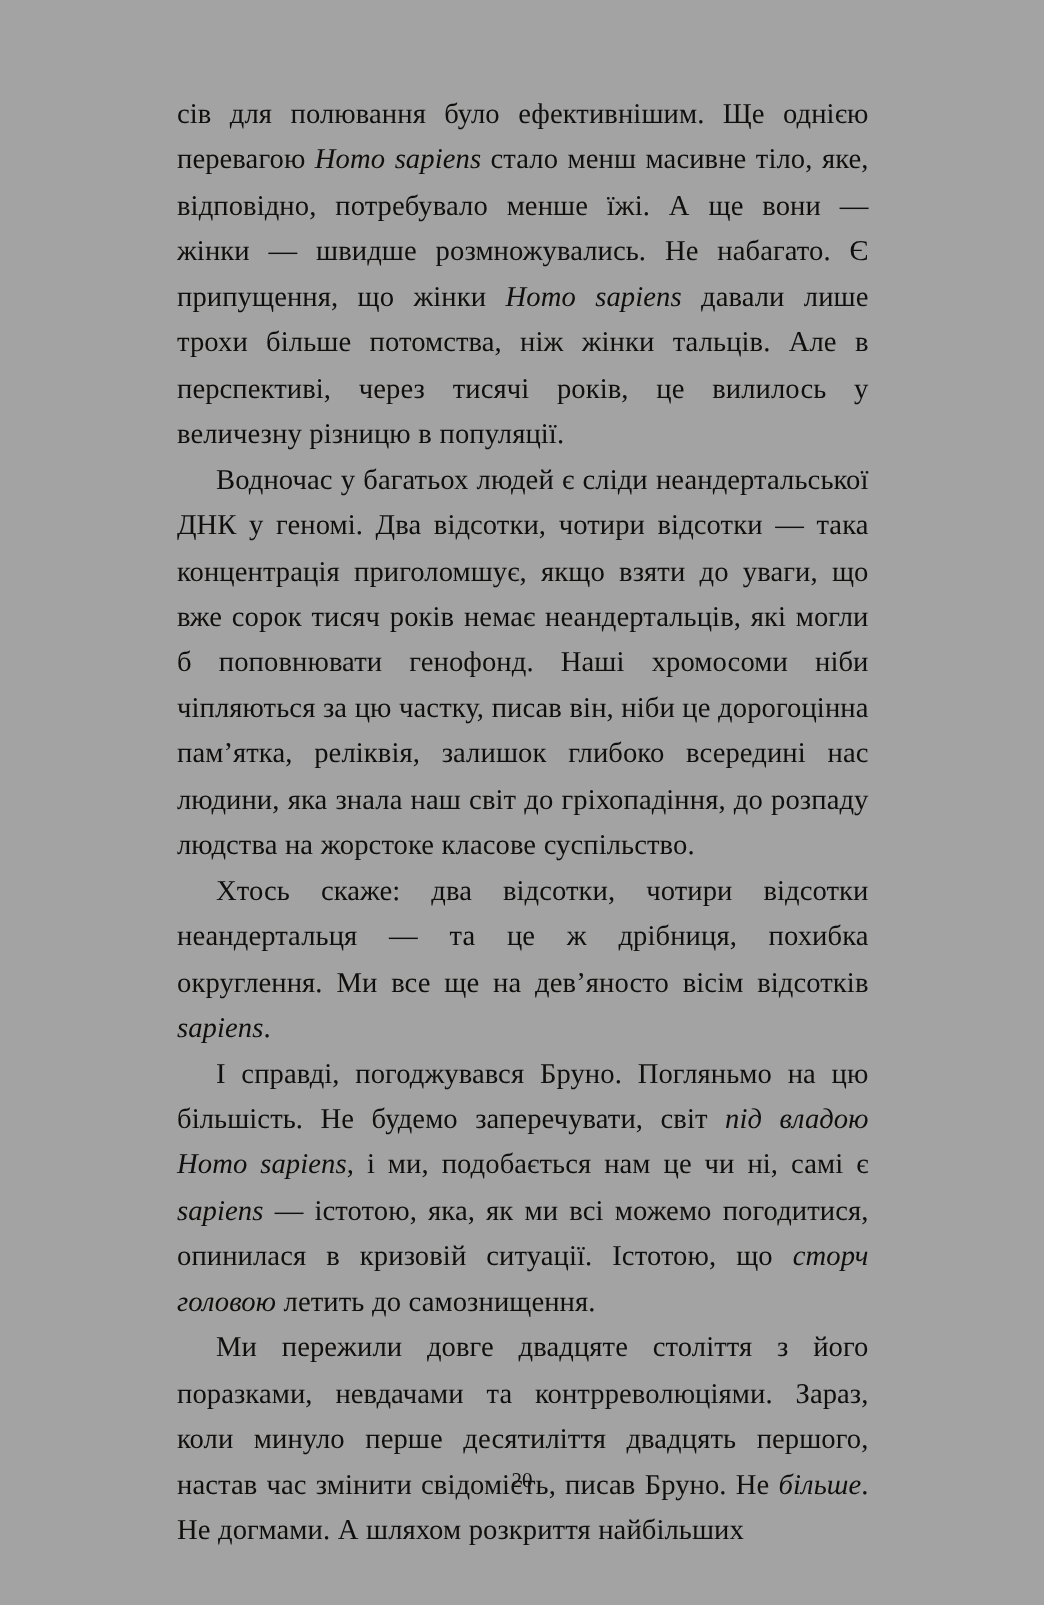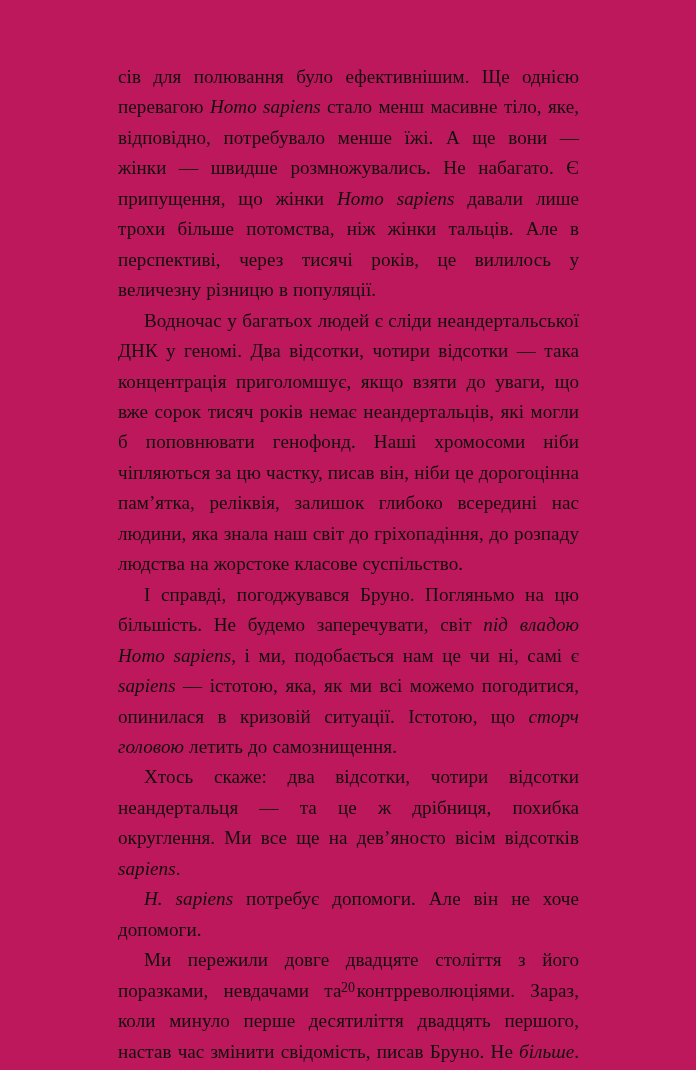--- a/index.html
+++ b/index.html
@@ -4,21 +4,21 @@
 <style>
   html, body {
     margin: 0;
     padding: 0;
     background: #ffffff;
   }
   .page {
     position: relative;
     width: 696px;
     height: 1070px;
-    background: #be185d;
+    background: #a3a3a3;
     box-sizing: border-box;
     overflow: hidden;
     font-family: "Liberation Serif", "DejaVu Serif", serif;
     color: #100f0d;
   }
   .text-block {
     position: absolute;
     left: 118px;
     top: 62px;
     width: 461px;
@@ -51,21 +51,20 @@
   }
 </style>
 </head>
 <body>
 
 <div class="page">
 
   <div class="text-block">
       <p class="para first"><span>сів для полювання було ефективнішим. Ще однією перевагою </span><i>Homo sapiens</i><span> стало менш масивне тіло, яке, відповідно, потребувало менше їжі. А ще вони — жінки — швидше розмножувались. Не набагато. Є припущення, що жінки </span><i>Homo sapiens</i><span> давали лише трохи більше потомства, ніж жінки тальців. Але в перспективі, через тисячі років, це вилилось у величезну різницю в популяції.</span></p>
       <p class="para"><span>Водночас у багатьох людей є сліди неандертальської ДНК у геномі. Два відсотки, чотири відсотки — така концентрація приголомшує, якщо взяти до уваги, що вже сорок тисяч років немає неандертальців, які могли б поповнювати генофонд. Наші хромосоми ніби чіпляються за цю частку, писав він, ніби це дорогоцінна пам’ятка, реліквія, залишок глибоко всередині нас людини, яка знала наш світ до гріхопадіння, до розпаду людства на жорстоке класове суспільство.</span></p>
+      <p class="para"><span>Хтось скаже: два відсотки, чотири відсотки неандертальця — та це ж дрібниця, похибка округлення. Ми все ще на дев’яносто вісім відсотків </span><i>sapiens</i><span>.</span></p>
       <p class="para"><span>І справді, погоджувався Бруно. Погляньмо на цю більшість. Не будемо заперечувати, світ </span><i>під владою Homo sapiens</i><span>, і ми, подобається нам це чи ні, самі є </span><i>sapiens</i><span> — істотою, яка, як ми всі можемо погодитися, опинилася в кризовій ситуації. Істотою, що </span><i>сторч головою</i><span> летить до самознищення.</span></p>
-      <p class="para"><span>Хтось скаже: два відсотки, чотири відсотки неандертальця — та це ж дрібниця, похибка округлення. Ми все ще на дев’яносто вісім відсотків </span><i>sapiens</i><span>.</span></p>
-      <p class="para"><i>H. sapiens</i><span> потребує допомоги. Але він не хоче допомоги.</span></p>
       <p class="para"><span>Ми пережили довге двадцяте століття з його поразками, невдачами та контрреволюціями. Зараз, коли минуло перше десятиліття двадцять першого, настав час змінити свідомість, писав Бруно. Не </span><i>більше</i><span>. Не догмами. А шляхом розкриття найбільших</span></p>
     </div>
 
   <div class="folio">20</div>
 
 </div>
 
 </body></html>

